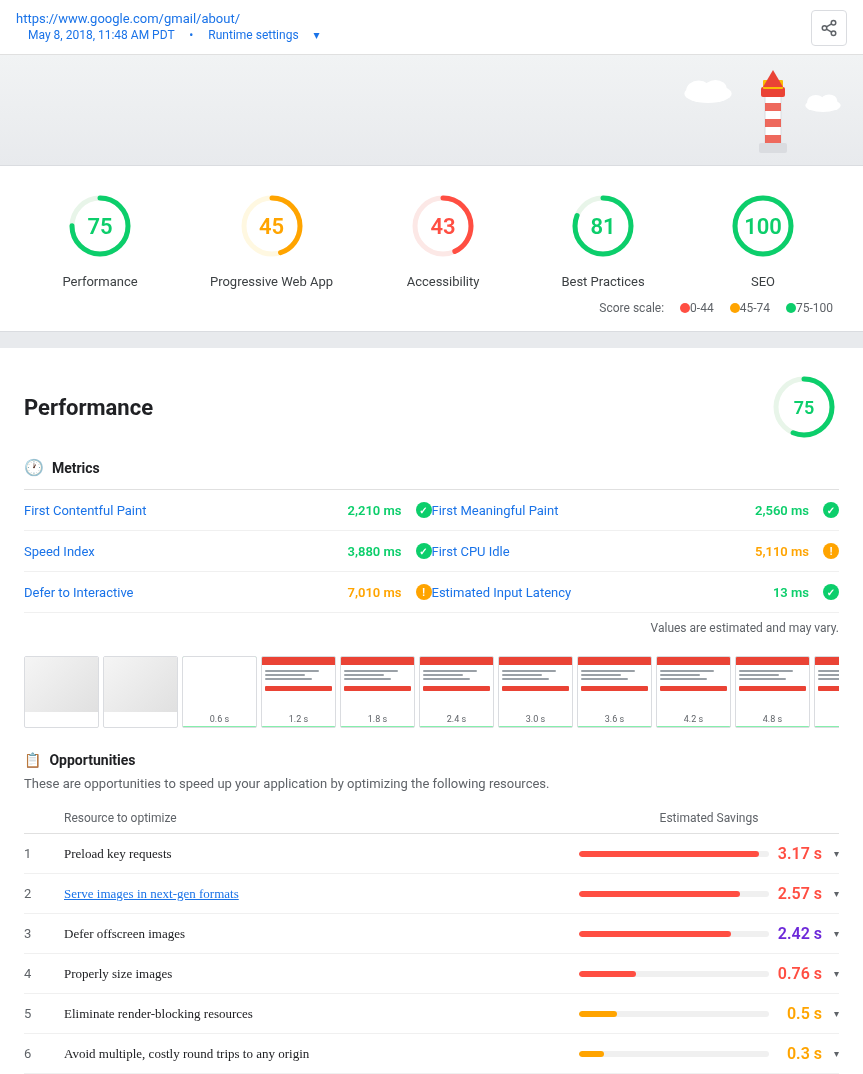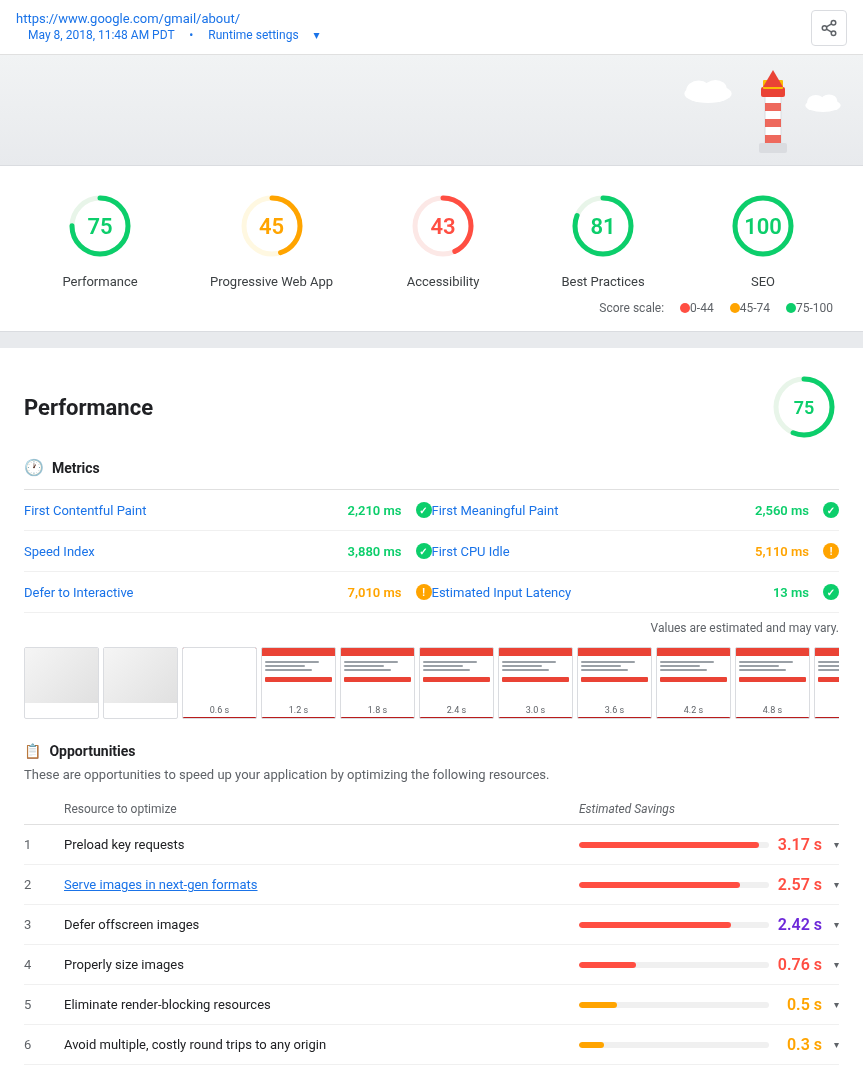--- a/index.html
+++ b/index.html
@@ -209,37 +209,37 @@
     }
     .green-val { color: #0cce6b; }
     .orange-val { color: #ffa400; }
     .green-dot { background: #0cce6b; }
     .orange-dot { background: #ffa400; }
 
     .values-note {
       text-align: right;
       font-size: 12px;
       color: #5f6368;
-      margin: 8px 0 12px;
+      margin: 8px 0 21px;
     }
 
     
     .filmstrip {
       display: flex;
       gap: 4px;
       overflow-x: auto;
       margin-bottom: 20px;
       padding-bottom: 4px;
     }
     .film-frame {
       flex-shrink: 0;
       width: 75px;
       height: 72px;
       border: 1px solid #dadce0;
-      background: #b91c1c;
+      background: #86efac;
       border-radius: 2px;
       overflow: hidden;
     }
     .film-frame.empty {
       background: #fff;
     }
     .film-frame-inner {
       width: 100%;
       height: 55px;
       background: linear-gradient(135deg, #f5f5f5 0%, #e0e0e0 100%);
@@ -309,20 +309,21 @@
       padding: 10px 0;
       border-bottom: 1px solid #f0f0f0;
       font-size: 13px;
     }
     .opp-num {
       color: #5f6368;
       font-size: 13px;
     }
     .opp-name {
       color: #202124;
+      font-family: Liberation Serif, serif;
     }
     .opp-name a {
       color: #1a73e8;
       text-decoration: underline;
     }
     .opp-savings-cell {
       display: flex;
       align-items: center;
       gap: 8px;
     }
@@ -669,21 +670,21 @@
   <div class="opportunities-section">
     <div class="opp-header">
       <span style="font-size:14px;">📋</span>
       <span>Opportunities</span>
     </div>
     <div class="opp-desc">These are opportunities to speed up your application by optimizing the following resources.</div>
 
     <div class="opp-table-header">
       <div></div>
       <div>Resource to optimize</div>
-      <div style="text-align:left;font-style:italic;">Estimated Savings</div>
+      <div style="text-align:center;">Estimated Savings</div>
     </div>
 
     <div id="opp-rows">
 
     <div class="opp-row">
     <div class="opp-num">1</div>
     <div class="opp-name"><span>Preload key requests</span></div>
     <div class="opp-savings-cell">
       <div class="opp-bar-container">
         <div class="opp-bar" style="width:95%;background:#ff4e42;"></div>

